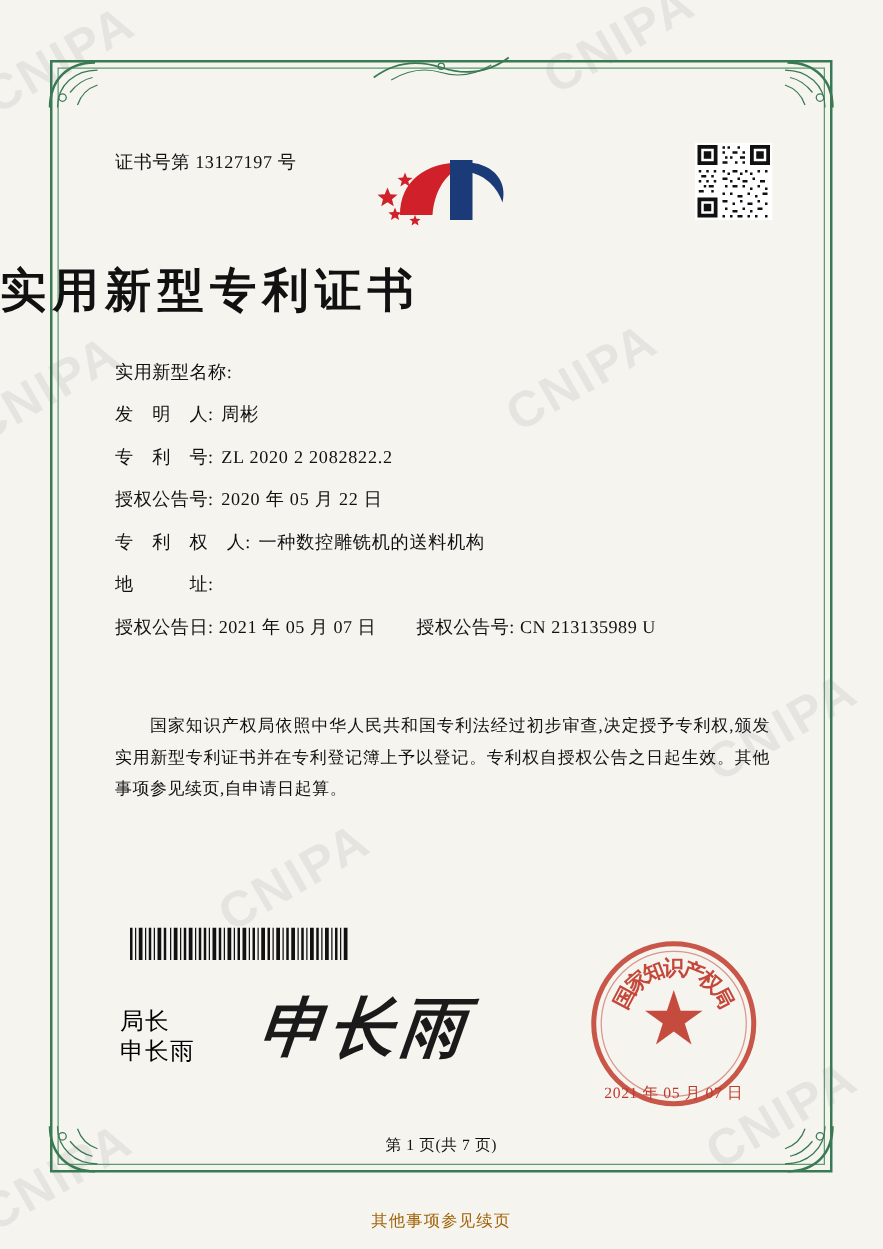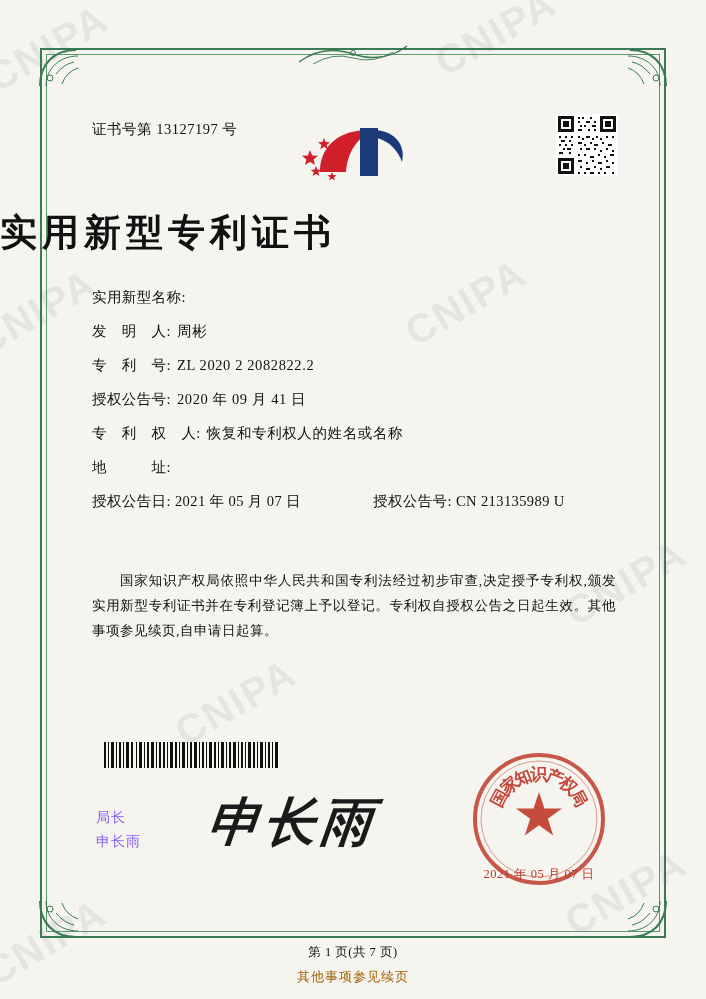--- a/index.html
+++ b/index.html
@@ -138,21 +138,20 @@
     margin-left: 6px;
     letter-spacing: 0.6px;
   }
   .field-split {
     display: flex;
     align-items: baseline;
     font-size: 14.5px;
     color: #111;
     height: 34px;
     letter-spacing: 0.4px;
-    gap: 40px;
   }
   .field-split .seg2 {
     margin-left: 32px;
   }
 
   
   .paras {
     position: absolute;
     left: 92px;
     top: 568px;
@@ -176,23 +175,23 @@
     width: 175px;
     height: 26px;
   }
   .barcode svg { display: block; }
 
   
   .sig-labels {
     position: absolute;
     left: 96px;
     top: 806px;
-    font-size: 14px;
+    font-size: 19px;
     line-height: 24px;
-    color: #8b5cf6;
+    color: #000000;
     letter-spacing: 1px;
   }
   .sig-script {
     position: absolute;
     left: 208px;
     top: 788px;
     font-size: 52px;
     color: #1a1a1a;
     font-family: "DejaVu Serif", serif;
     font-style: italic;
@@ -218,21 +217,21 @@
     text-align: center;
     font-size: 12.5px;
     color: #c0392b;
     letter-spacing: 0.5px;
   }
 
   
   .page-no {
     position: absolute;
     left: 0; right: 0;
-    top: 944px;
+    top: 908px;
     text-align: center;
     font-size: 12.5px;
     color: #111;
     letter-spacing: 0.5px;
   }
   .footnote {
     position: absolute;
     left: 0; right: 0;
     top: 952px;
     text-align: center;
@@ -416,25 +415,25 @@
     <div class="field">
       <span class="lab">发　明　人:</span>
       <span class="val">周彬</span>
     </div>
     <div class="field">
       <span class="lab">专　利　号:</span>
       <span class="val">ZL 2020 2 2082822.2</span>
     </div>
     <div class="field">
       <span class="lab">授权公告号:</span>
-      <span class="val">2020 年 09 月 41 日</span>
+      <span class="val">2020 年 05 月 22 日</span>
     </div>
     <div class="field">
       <span class="lab">专　利　权　人:</span>
-      <span class="val">恢复和专利权人的姓名或名称</span>
+      <span class="val">一种数控雕铣机的送料机构</span>
     </div>
     <div class="field">
       <span class="lab">地　　　址:</span>
     </div>
     <div class="field-split">
       <span class="seg1">
         <span>授权公告日:</span>
         <span>2021 年 05 月 07 日</span>
       </span>
       <span class="seg2">

